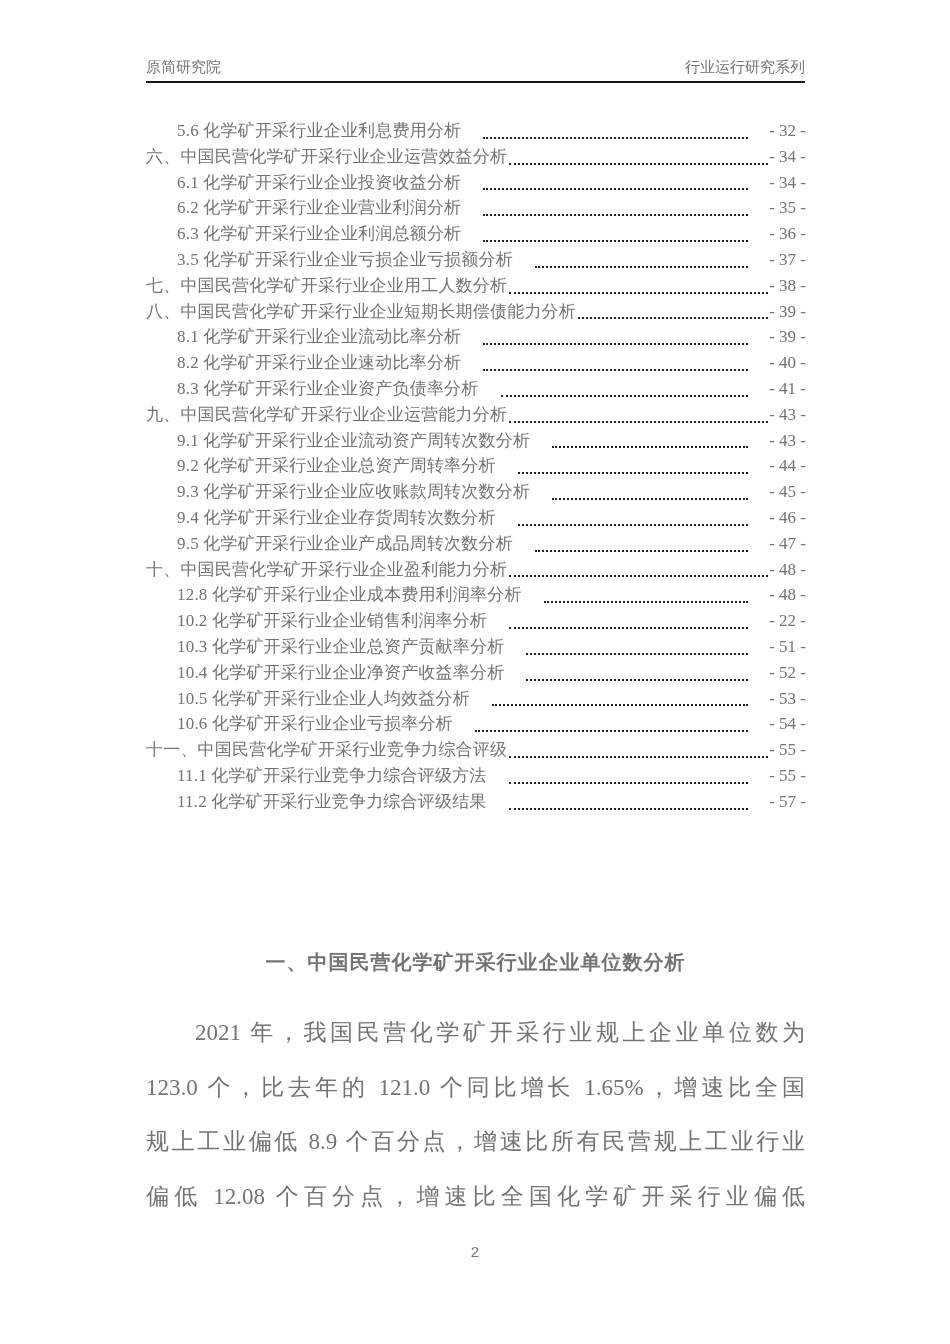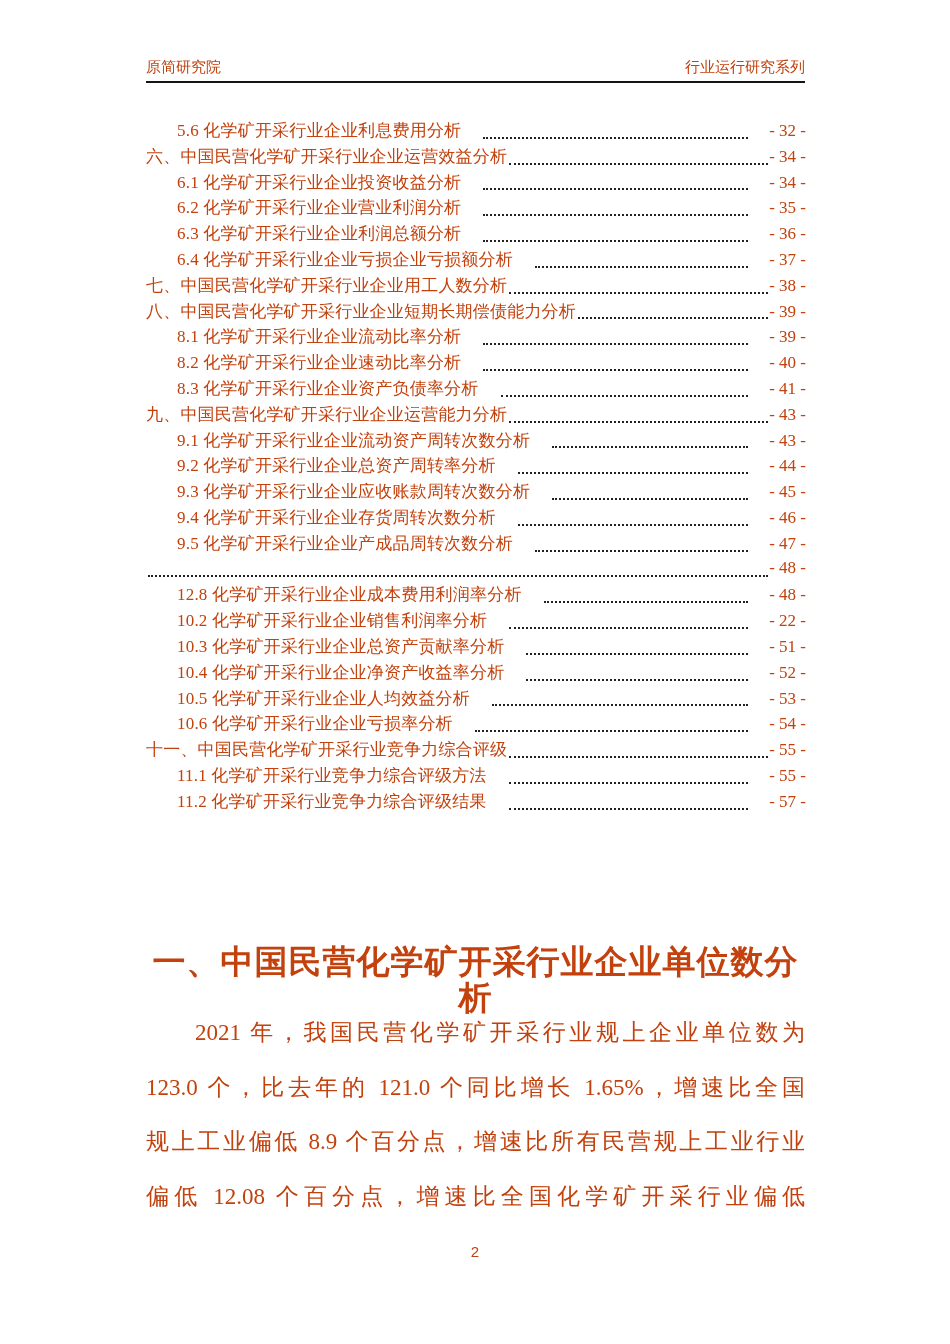--- a/index.html
+++ b/index.html
@@ -2,21 +2,21 @@
 <html lang="zh"><head>
 <meta charset="utf-8">
 <style>
   html, body { margin: 0; padding: 0; background: #e8e8e8; }
   .page {
     position: relative;
     width: 950px;
     height: 1344px;
     margin: 0 auto;
     background: #ffffff;
-    color: #c2410c;
+    color: #737373;
     font-family: "Liberation Serif", serif;
     overflow: hidden;
   }
 
   
   .header {
     position: absolute;
     top: 58px;
     left: 146px;
     width: 659px;
@@ -55,21 +55,21 @@
   }
   .toc-page { flex: 0 0 auto; text-align: center; }
 
   
   .section-title {
     position: absolute;
     top: 944px;
     left: 146px;
     width: 659px;
     text-align: center;
-    font-size: 33px;
+    font-size: 20px;
     font-weight: bold;
     letter-spacing: 1px;
     line-height: 36px;
   }
 
   
   .body-text {
     position: absolute;
     top: 1006px;
     left: 146px;
@@ -132,21 +132,21 @@
         <span class="toc-page">- 35 -</span>
       </div>
 
       <div class="toc-row lvl-2">
         <span class="toc-title">6.3 化学矿开采行业企业利润总额分析</span>
         <span class="toc-leader"></span>
         <span class="toc-page">- 36 -</span>
       </div>
 
       <div class="toc-row lvl-2">
-        <span class="toc-title">6.4 化学矿开采行业企业亏损企业亏损额分析</span>
+        <span class="toc-title">3.5 化学矿开采行业企业亏损企业亏损额分析</span>
         <span class="toc-leader"></span>
         <span class="toc-page">- 37 -</span>
       </div>
 
       <div class="toc-row lvl-1">
         <span class="toc-title">七、中国民营化学矿开采行业企业用工人数分析</span>
         <span class="toc-leader"></span>
         <span class="toc-page">- 38 -</span>
       </div>
 
@@ -204,20 +204,21 @@
         <span class="toc-page">- 46 -</span>
       </div>
 
       <div class="toc-row lvl-2">
         <span class="toc-title">9.5 化学矿开采行业企业产成品周转次数分析</span>
         <span class="toc-leader"></span>
         <span class="toc-page">- 47 -</span>
       </div>
 
       <div class="toc-row lvl-1">
+        <span class="toc-title">十、中国民营化学矿开采行业企业盈利能力分析</span>
         <span class="toc-leader"></span>
         <span class="toc-page">- 48 -</span>
       </div>
 
       <div class="toc-row lvl-2">
         <span class="toc-title">12.8 化学矿开采行业企业成本费用利润率分析</span>
         <span class="toc-leader"></span>
         <span class="toc-page">- 48 -</span>
       </div>
 

